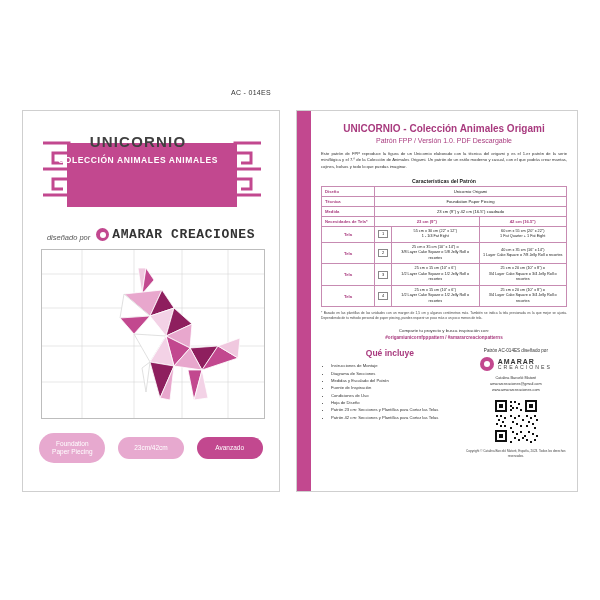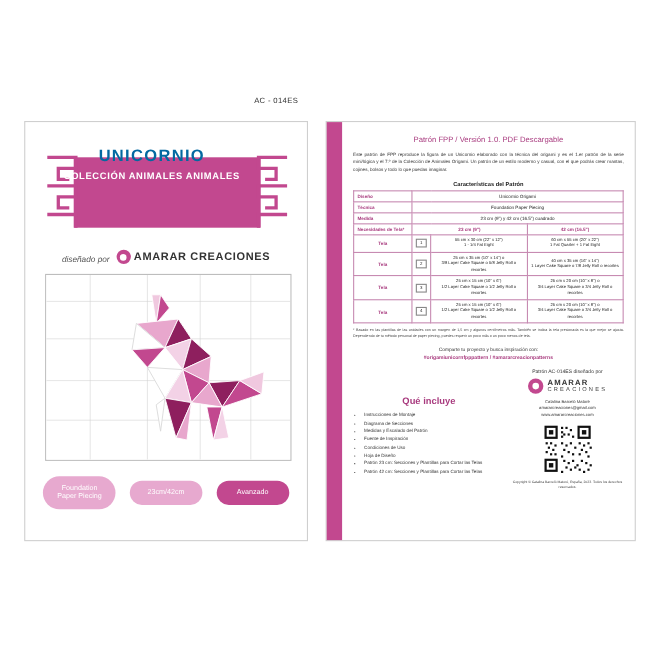--- a/index.html
+++ b/index.html
@@ -63,21 +63,21 @@
   .greek.left { left: 0; }
   .greek.right { right: 0; }
   .greek svg { display: block; }
 
   .cover-title {
     position: absolute;
     left: 30px;
     top: 22px;
     width: 170px;
     text-align: center;
-    color: #0369a1;
+    color: #404040;
     font-size: 15px;
     font-weight: bold;
     letter-spacing: 1.2px;
   }
   .cover-subtitle {
     position: absolute;
     left: 30px;
     top: 44px;
     width: 170px;
     text-align: center;
@@ -118,24 +118,25 @@
     content: "";
     position: absolute;
     left: 3.5px;
     top: 3.5px;
     width: 6px;
     height: 6px;
     border-radius: 50%;
     background: #ffffff;
   }
   .brand-name {
-    font-size: 10px;
+    font-size: 13px;
     font-weight: bold;
     color: #333;
     letter-spacing: .6px;
+    font-family: Liberation Mono, monospace;
   }
 
   .art-frame {
     position: absolute;
     left: 18px;
     top: 138px;
     width: 222px;
     height: 168px;
     border: 1px solid #bdbdbd;
     background: #fff;
@@ -289,21 +290,20 @@
   }
   .lower-left { width: 56%; }
   .lower-right { width: 44%; padding-left: 6px; box-sizing: border-box; }
 
   .includes-title {
     text-align: center;
     color: #a83a7e;
     font-size: 8.5px;
     font-weight: bold;
     margin-bottom: 4px;
-    margin-top: 24px;
   }
   .includes-list {
     margin: 0;
     padding-left: 10px;
     font-size: 4.2px;
     color: #333;
     line-height: 1.75;
   }
   .includes-list li { list-style: disc; }
 
@@ -461,20 +461,21 @@
 Paper Piecing</div>
       <div class="pill">23cm/42cm</div>
       <div class="pill solid">Avanzado</div>
     </div>
   </div>
 
   <div class="sheet">
     <div class="sheet-left-bar"></div>
     <div class="sheet-body">
 
+      <div class="sheet-title">UNICORNIO - Colección Animales Origami</div>
       <div class="sheet-subtitle">Patrón FPP / Versión 1.0. PDF Descargable</div>
       <div class="sheet-intro">Este patrón de FPP reproduce la figura de un Unicornio elaborado con la técnica del origami y es el 1.er patrón de la serie mini/lógica y el 7.º de la Colección de Animales Origami. Un patrón de un estilo moderno y casual, con el que podrás crear mantas, cojines, bolsos y todo lo que puedas imaginar.</div>
 
       <div class="tbl-caption">Características del Patrón</div>
       <table class="spec">
         <tbody>
           <tr>
             <td class="lbl">Diseño</td>
             <td class="ctr" colspan="3">Unicornio Origami</td>
           </tr>

